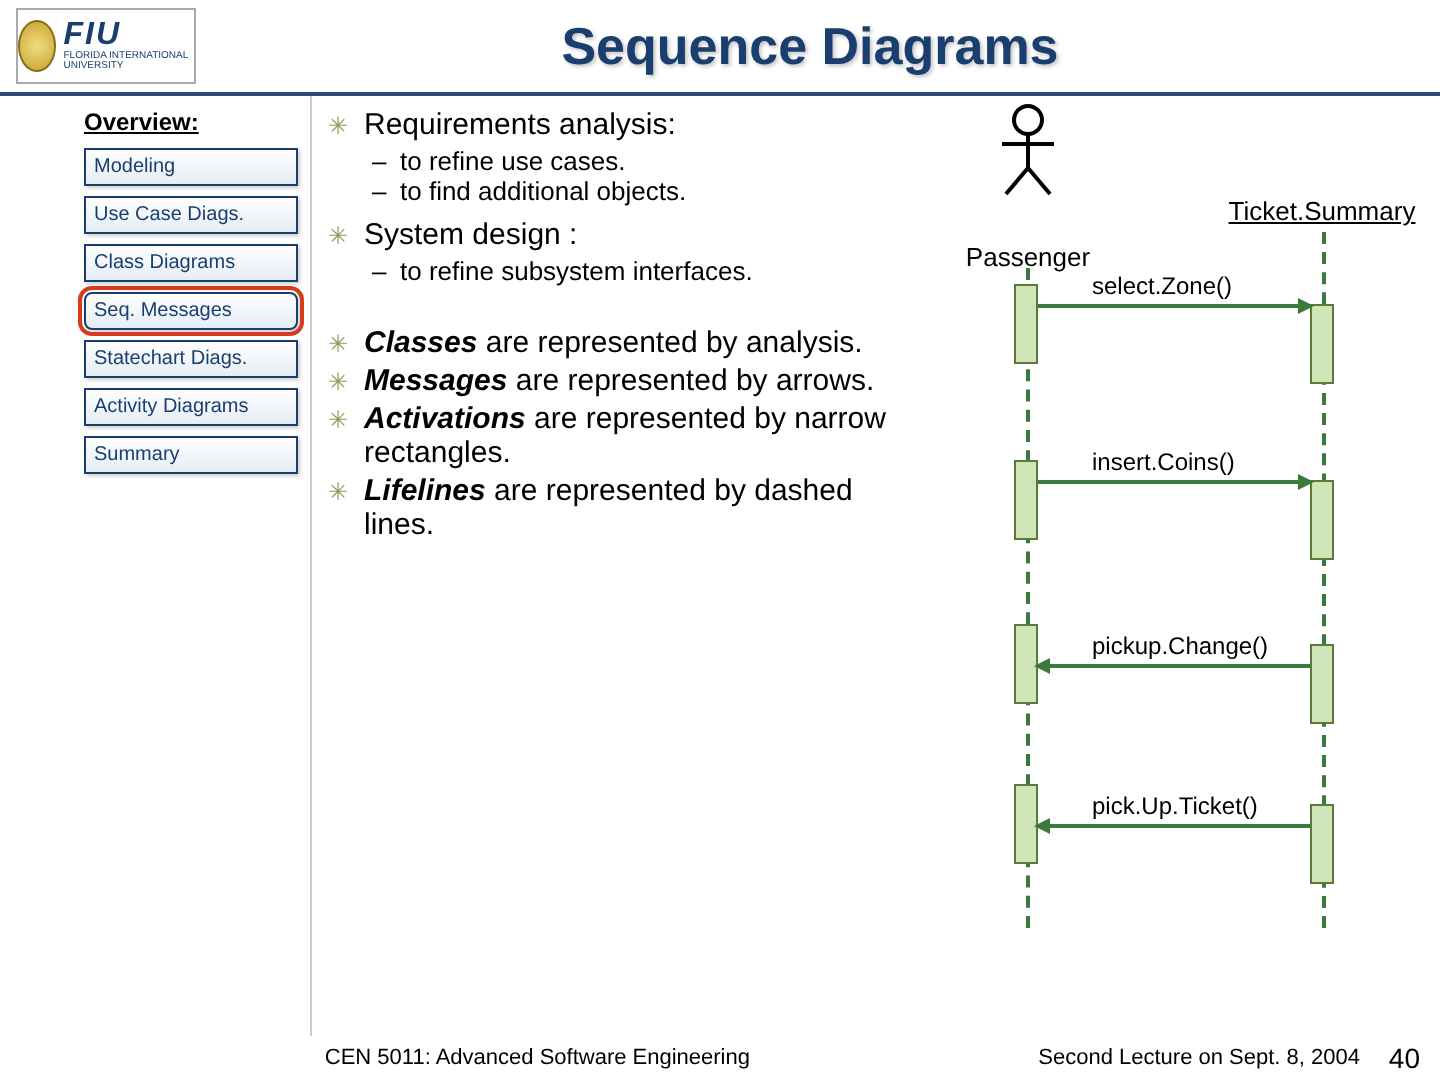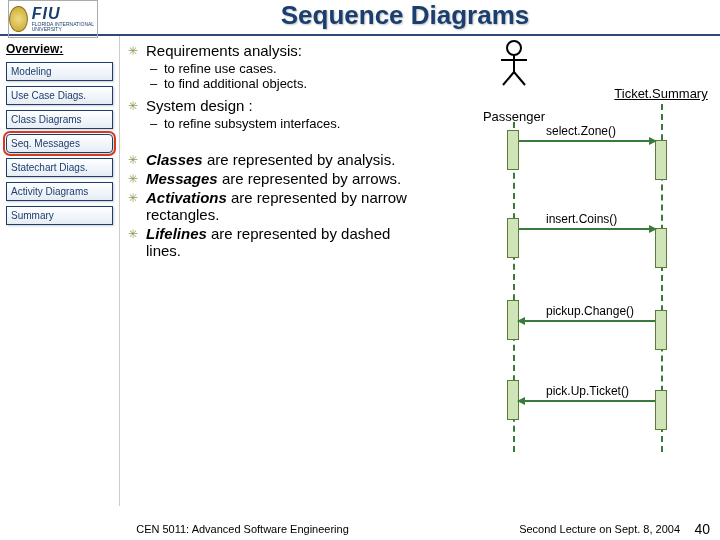--- a/index.html
+++ b/index.html
@@ -5,22 +5,22 @@
   * { box-sizing: border-box; margin: 0; padding: 0; }
   body {
     width: 720px; height: 540px;
     font-family: Arial, sans-serif;
     font-size: 12px;
     background: #fff;
     position: relative;
     overflow: hidden;
   }
   .header {
-    display: flex; 
-    height: 36px;
+    display: flex; align-items: center;
+    height: 48px;
     border-bottom: 2px solid #2b4a7a;
     padding: 0 8px;
   }
   .logo-box {
     width: 90px; height: 38px;
     border: 1px solid #aaa;
     display: flex; align-items: center; justify-content: center;
     gap: 4px;
   }
   .seal {
@@ -30,21 +30,21 @@
   }
   .fiu-text { display:flex; flex-direction:column; line-height:1; }
   .fiu-big { font-weight:bold; font-size:16px; color:#1a3e6e; font-style:italic; letter-spacing:1px;}
   .fiu-small { font-size:5px; color:#1a3e6e; }
   .title {
     flex: 1; text-align: center;
     font-size: 26px; font-weight: bold;
     color: #1a3e6e;
     text-shadow: 1px 1px 2px rgba(0,0,0,0.25);
   }
-  .body { display: flex; height: calc(540px - 48px - 22px); }
+  .body { display: flex; height: calc(540px - 48px - 22px); padding-left: 36px; }
   .sidebar {
     width: 120px; padding: 6px 6px;
     border-right: 1px solid #ccc;
   }
   .overview-head {
     font-size: 12px; font-weight: bold;
     text-decoration: underline;
     margin-bottom: 6px;
   }
   .nav-item {
@@ -135,21 +135,21 @@
   .m1 { top:84px; }
   .m2 { top:172px; }
   .m3 { top:264px; }
   .m4 { top:344px; }
   .footer {
     position:absolute; bottom:0; left:0; right:0;
     height:22px; display:flex; align-items:center;
     padding: 0 10px; font-size:11px;
     justify-content: space-between;
   }
-  .footer .course { flex:1; text-align:center; margin-left:100px;}
+  .footer .course { flex:1; text-align:right; margin-left:100px;}
   .footer .date { flex:1; text-align:right; margin-left:40px;}
   .page-num { font-size:14px; width:30px; text-align:right;}
   .ar3 { }
   .ar3, .ar4 { }
   .ar3.arrow, .ar4.arrow { }
   .ar3 { left:63px; }
   .ar3.arrow::after{}
   .arrow.rev::after{
     right:auto; left:-2px;
     border-left:none;

